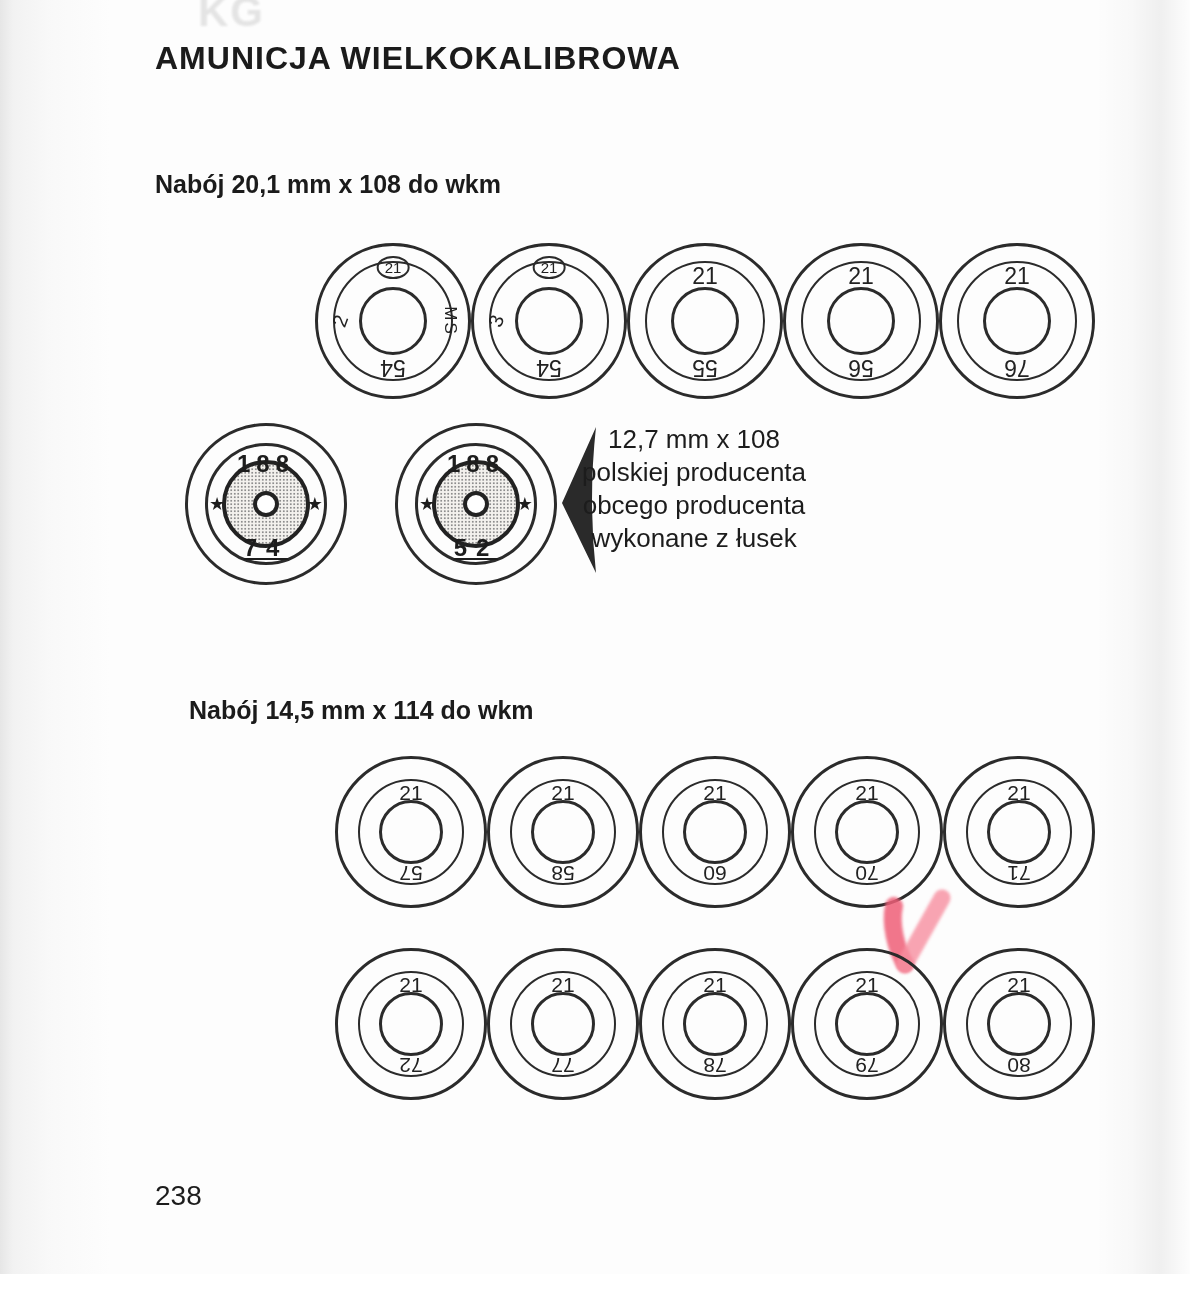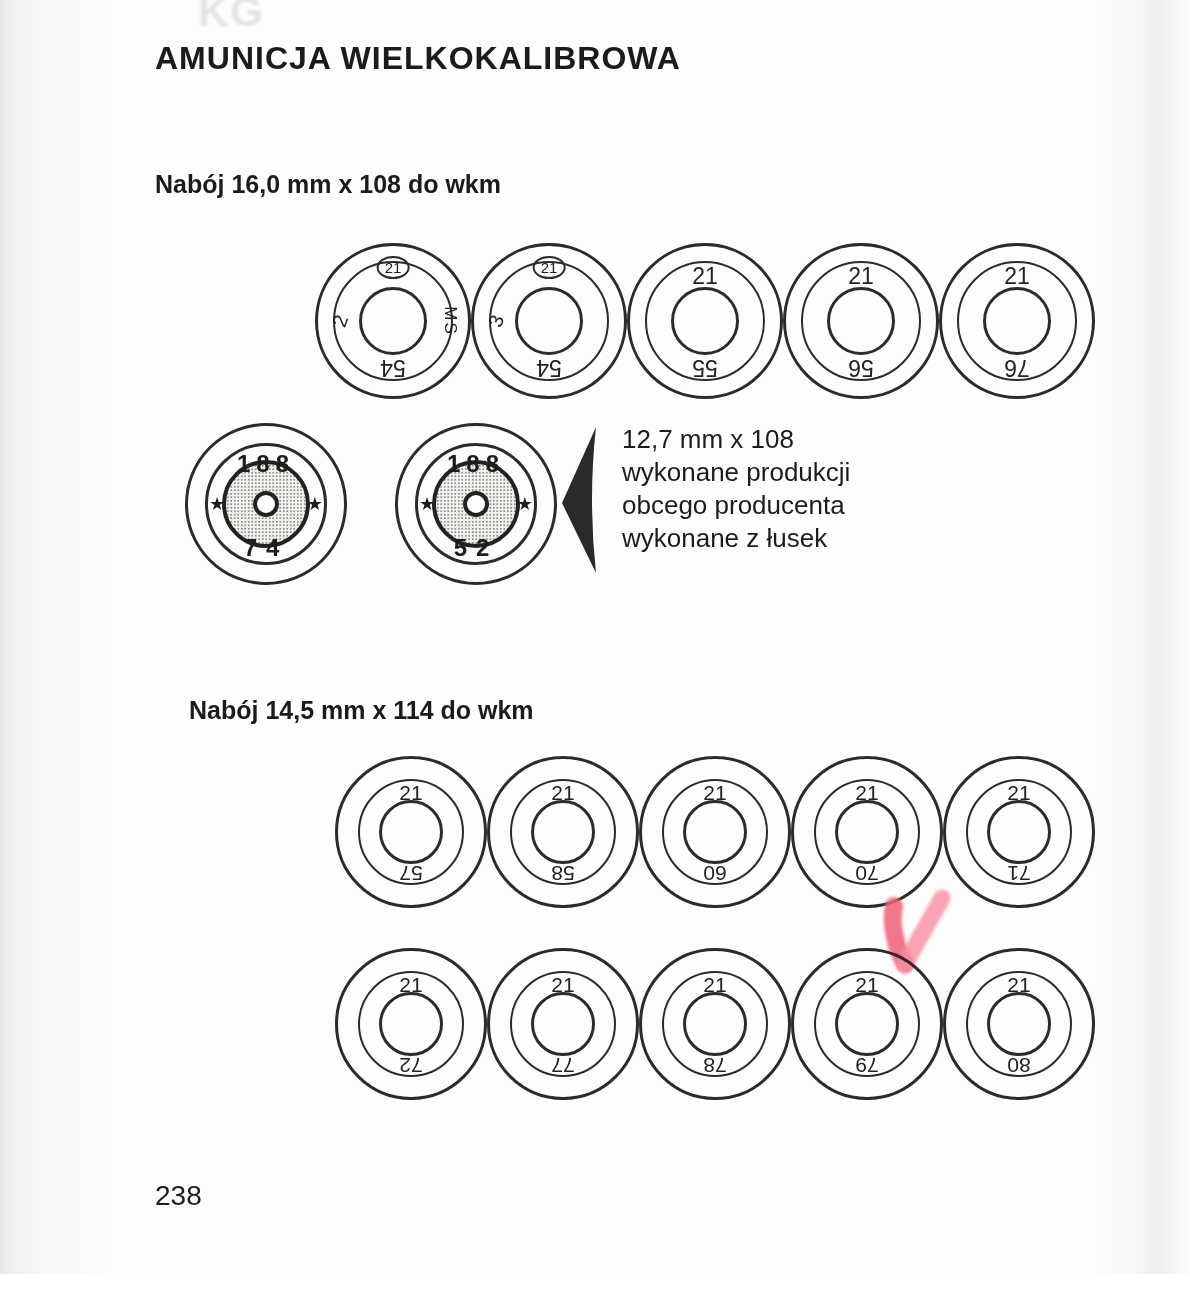--- a/index.html
+++ b/index.html
@@ -83,38 +83,38 @@
   .hst .primer { position:absolute; left:50%; top:50%; width:26px; height:26px;
                  transform:translate(-50%,-50%); box-sizing:border-box;
                  border:4px solid #222; border-radius:50%; background:#fff; }
   .hst .t { position:absolute; top:24px; left:0; right:0; text-align:center;
             font-size:24px; font-weight:bold; letter-spacing:6px; color:#1d1d1d; }
   .hst .star-l, .hst .star-r { position:absolute; top:50%; transform:translateY(-50%);
             font-size:18px; color:#1d1d1d; }
   .hst .star-l { left:21px; }
   .hst .star-r { right:21px; }
   .hst .b { position:absolute; bottom:20px; left:0; right:0; text-align:center;
-            font-size:24px; font-weight:bold; letter-spacing:9px; color:#1d1d1d; }
+            font-size:24px; font-weight:bold; letter-spacing:9px; color:#1d1d1d;text-decoration:underline; }
 
   .arrow-wrap { position:absolute; left:558px; top:424px; width:42px; height:152px; }
-  .note { position:absolute; left:622px; top:423px; font-size:26px; line-height:33px; color:#1c1c1c; }
+  .note { position:absolute; left:582px; top:423px; font-size:26px; line-height:33px; color:#1c1c1c;text-align:center; }
   .pagenum { position:absolute; left:155px; top:1180px; font-size:28px; color:#1c1c1c; }
   .checkmark-wrap { position:absolute; left:876px; top:884px; width:78px; height:90px; }
 </style>
 </head>
 <body>
 
 <div class="page">
   <div class="edge-left"></div>
   <div class="edge-right"></div>
   <div class="ghost-mark">KG</div>
 
   <div class="title">AMUNICJA WIELKOKALIBROWA</div>
 
-  <div class="sec-heading h-127">Nabój 16,0 mm x 108 do wkm</div>
+  <div class="sec-heading h-127">Nabój 20,1 mm x 108 do wkm</div>
 
   <div class="row row-s1">
     <div class="hs hs127">
       <div class="mid"></div>
       <div class="core"></div>
       <div class="t-oval">21</div>
       <div class="l2">2</div>
       <div class="r2">MS</div>
       <div class="b">54</div>
     </div>
@@ -167,21 +167,21 @@
   </div>
 
   <div class="arrow-wrap">
     <svg width="42" height="152" viewBox="0 0 42 152" xmlns="http://www.w3.org/2000/svg">
       <path d="M38 3 Q30 76 38 149 L4 79 Z" fill="#2a2a2a"></path>
     </svg>
   </div>
 
   <div class="note">
     <div>12,7 mm x 108</div>
-    <div>wykonane produkcji</div>
+    <div>polskiej producenta</div>
     <div>obcego producenta</div>
     <div>wykonane z łusek</div>
   </div>
 
   <div class="sec-heading h-145">Nabój 14,5 mm x 114 do wkm</div>
 
   <div class="row row-s2a">
     <div class="hs hs2">
       <div class="mid"></div>
       <div class="core"></div>

